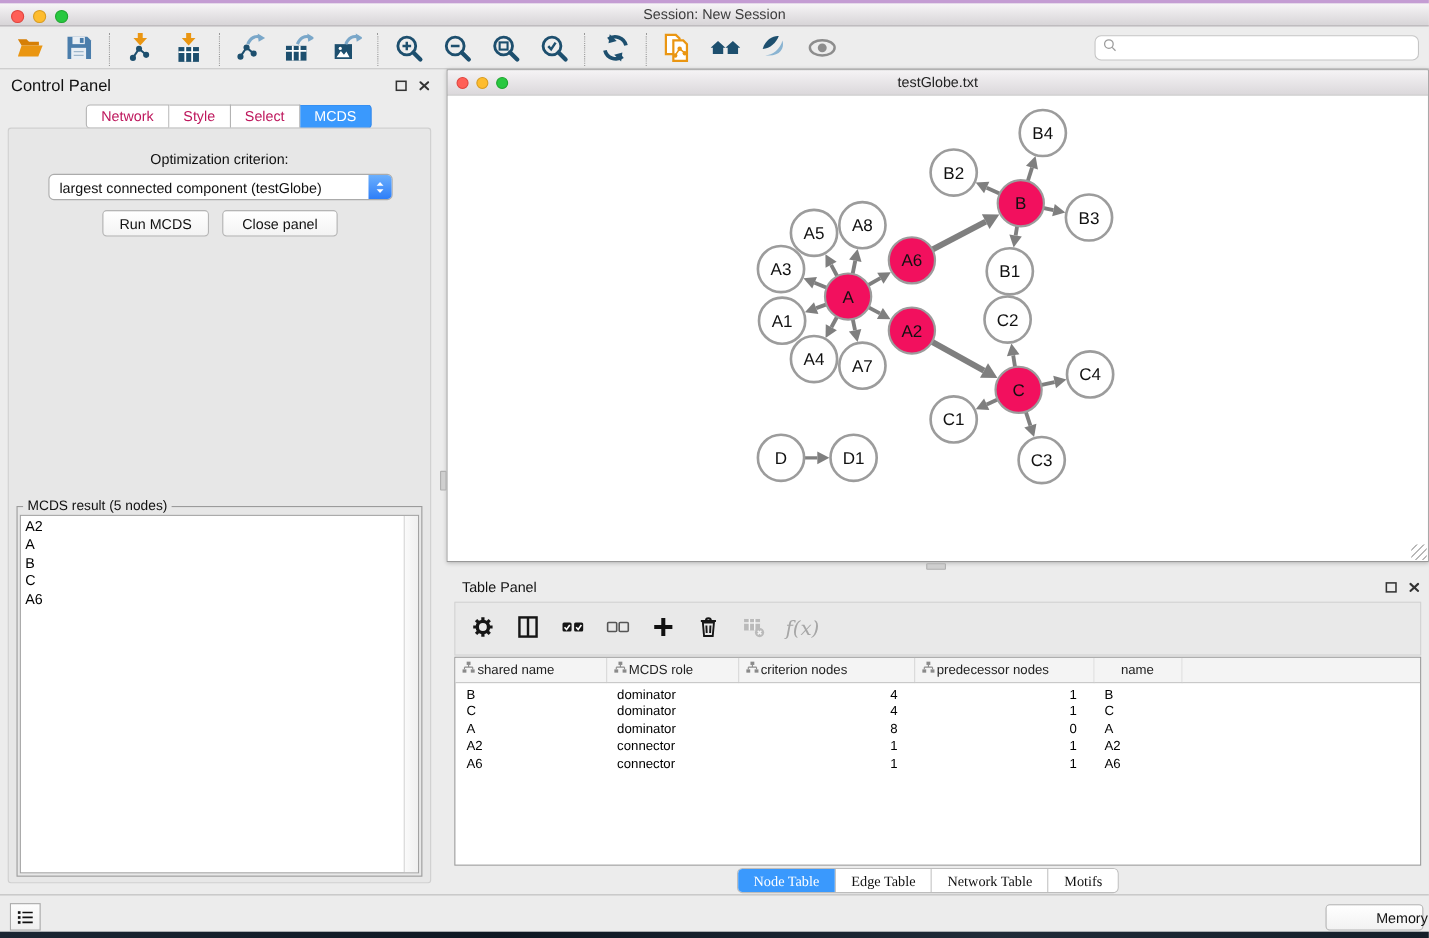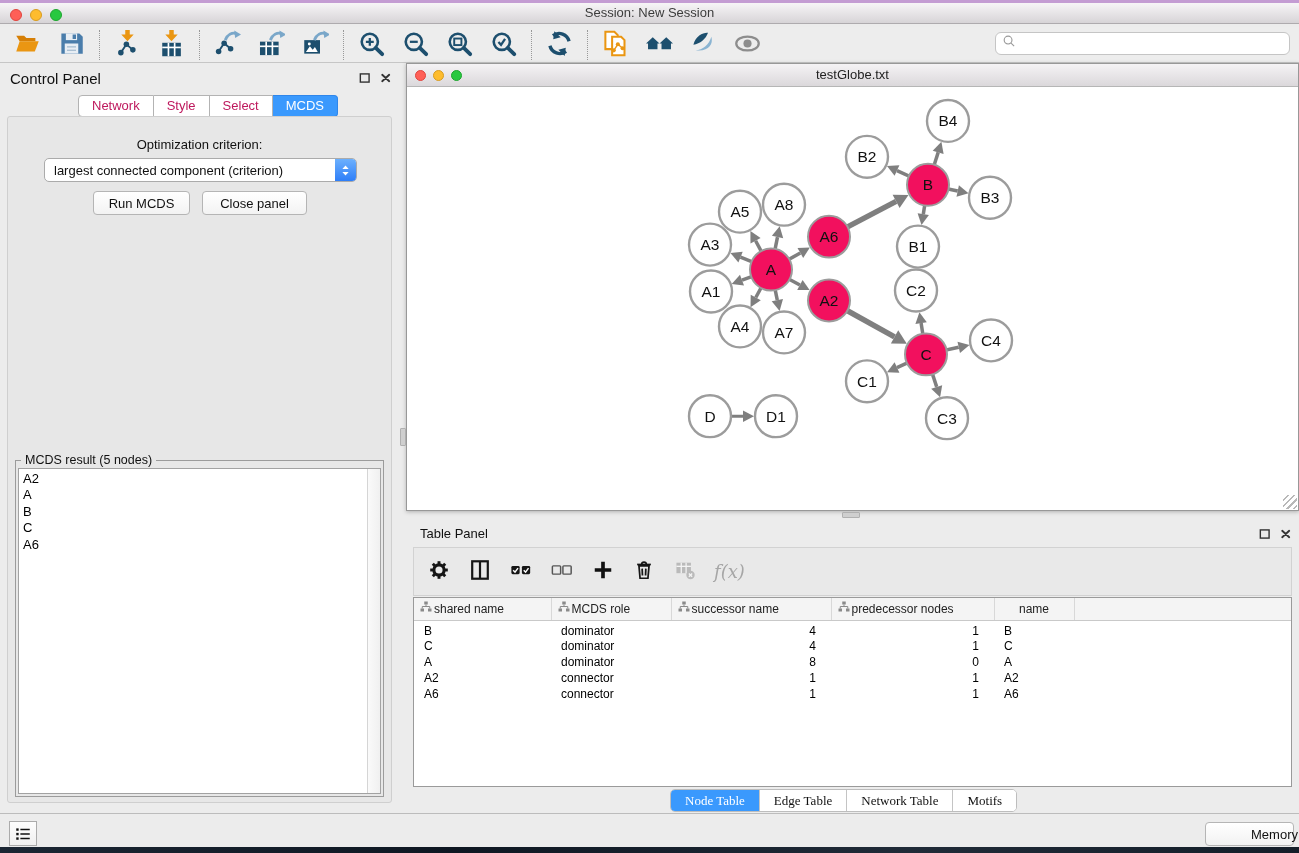--- a/index.html
+++ b/index.html
@@ -392,21 +392,21 @@
 <div class="cp-tabs" id="cp-tabs">
     <button class="cp-tab">Network</button>
     <button class="cp-tab">Style</button>
     <button class="cp-tab">Select</button>
     <button class="cp-tab active">MCDS</button>
   </div>
 
 <div class="cp-panel">
   <div class="opt-label">Optimization criterion:</div>
   <div class="dropdown">
-    <span class="dd-text">largest connected component (criterion)</span>
+    <span class="dd-text">largest connected component (testGlobe)</span>
     <span class="dd-stepper" id="dd-stepper-slot">
         <svg viewBox="0 0 24 24">
           <path d="M7 9.5l5-5.5 5 5.5z" fill="#fff"></path>
           <path d="M7 14.5l5 5.5 5-5.5z" fill="#fff"></path>
         </svg>
       </span>
   </div>
   <button class="cp-btn run">Run MCDS</button>
   <button class="cp-btn close">Close panel</button>
 
@@ -670,21 +670,21 @@
             </span>
           </th>
           <th style="width: 160px;">
             <span class="th-inner">
               <span><svg viewBox="0 0 24 24">
                   <rect x="8.5" y="1" width="7" height="6" fill="#8a8a8a"></rect>
                   <path d="M12 7v4M4.5 11h15M4.5 11v4M19.5 11v4" stroke="#8a8a8a" stroke-width="2" fill="none"></path>
                   <rect x="1" y="15" width="7" height="6" fill="#8a8a8a"></rect>
                   <rect x="16" y="15" width="7" height="6" fill="#8a8a8a"></rect>
                 </svg></span>
-              <span>successor name</span>
+              <span>criterion nodes</span>
             </span>
           </th>
           <th style="width: 163px;">
             <span class="th-inner">
               <span><svg viewBox="0 0 24 24">
                   <rect x="8.5" y="1" width="7" height="6" fill="#8a8a8a"></rect>
                   <path d="M12 7v4M4.5 11h15M4.5 11v4M19.5 11v4" stroke="#8a8a8a" stroke-width="2" fill="none"></path>
                   <rect x="1" y="15" width="7" height="6" fill="#8a8a8a"></rect>
                   <rect x="16" y="15" width="7" height="6" fill="#8a8a8a"></rect>
                 </svg></span>

